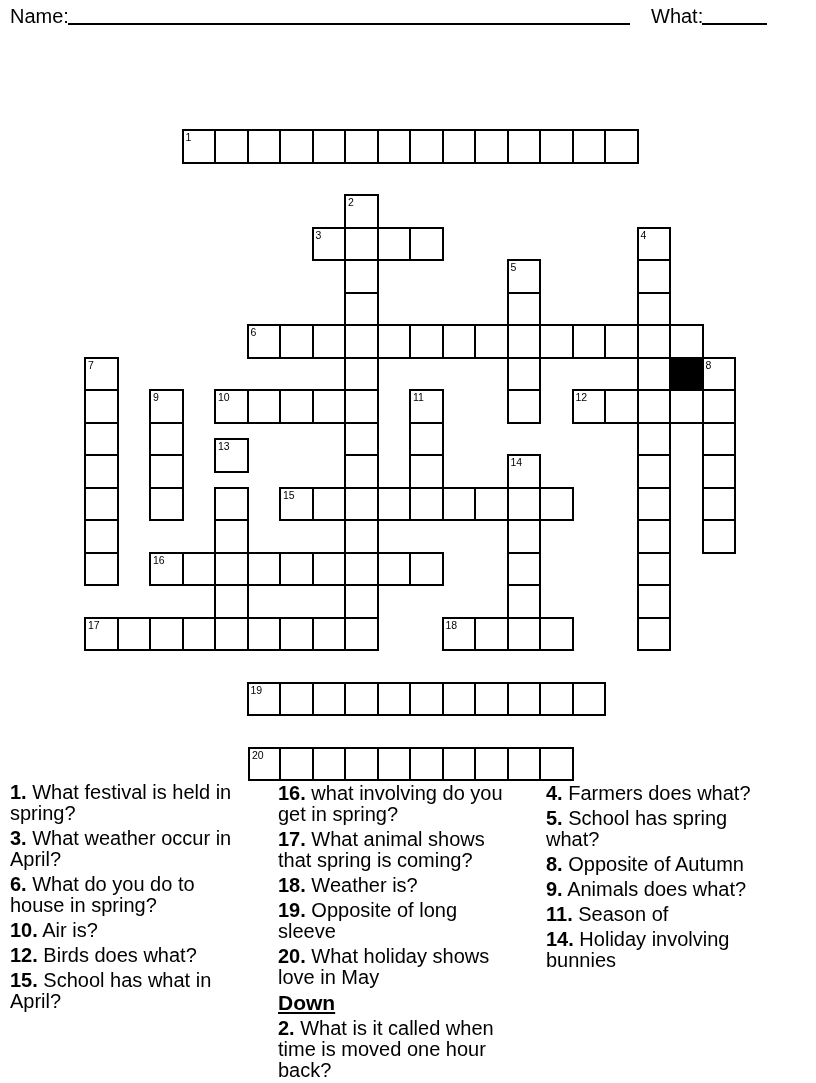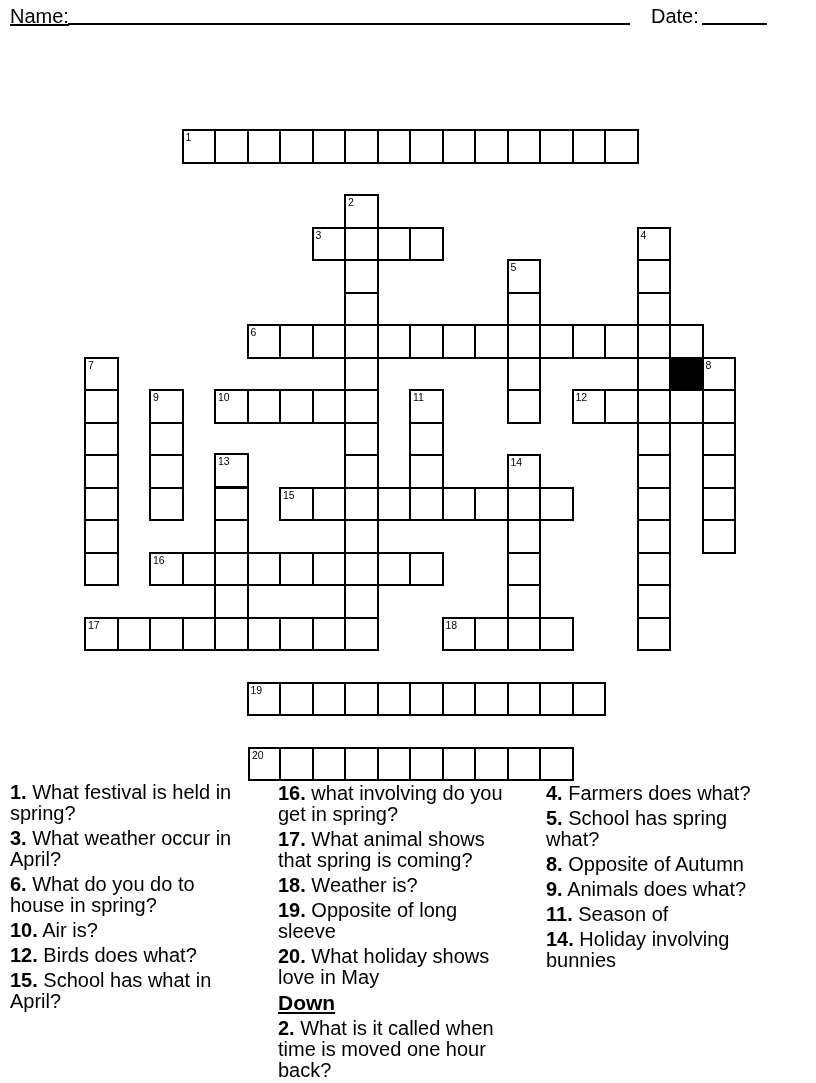--- a/index.html
+++ b/index.html
@@ -1,21 +1,21 @@
 <!DOCTYPE html>
 <html><head>
 <meta charset="utf-8">
 <style>
   html,body{margin:0;padding:0;background:#fff;}
   #page{position:relative;width:816px;height:1083px;background:#ffffff;
         font-family:"Liberation Sans",sans-serif;color:#000;overflow:hidden;}
 
   
   .hdr-label{position:absolute;font-size:20px;line-height:24px;color:#000;}
-  #name-label{left:10px;top:4px;text-decoration:underline;}
+  #name-label{left:10px;top:4px;}
   #date-label{left:651px;top:4px;}
   .blank-line{position:absolute;height:0;border-bottom:2px solid #000;}
   #name-line{left:68px;top:23px;width:562px;}
   #date-line{left:702px;top:23px;width:65px;}
 
   
   #title{position:absolute;left:0;top:52px;width:816px;text-align:center;
          font-size:58px;line-height:62px;font-weight:400;letter-spacing:0;}
 
   
@@ -37,21 +37,21 @@
   .clue .cnum{font-weight:bold;}
 </style>
 </head>
 <body>
 
 <div id="page">
 
   <span id="name-label" class="hdr-label">Name:</span>
   <div id="name-line" class="blank-line"></div>
 
-  <span id="date-label" class="hdr-label">Date:</span>
+  <span id="date-label" class="hdr-label">What:</span>
   <div id="date-line" class="blank-line"></div>
 
 
   <div id="grid">
       <div class="cell" style="left: 97.5px; top: 0px;">
         <span class="num">1</span>
       </div>
       <div class="cell" style="left: 130px; top: 0px;"></div>
       <div class="cell" style="left: 162.5px; top: 0px;"></div>
       <div class="cell" style="left: 195px; top: 0px;"></div>
@@ -214,21 +214,21 @@
         <span class="num">9</span>
       </div>
       <div class="cell" style="left: 65px; top: 292.5px;"></div>
       <div class="cell" style="left: 65px; top: 325px;"></div>
       <div class="cell" style="left: 65px; top: 357.5px;"></div>
       <div class="cell" style="left: 325px; top: 260px;">
         <span class="num">11</span>
       </div>
       <div class="cell" style="left: 325px; top: 292.5px;"></div>
       <div class="cell" style="left: 325px; top: 325px;"></div>
-      <div class="cell" style="left: 130px; top: 324px;">
+      <div class="cell" style="left: 130px; top: 309px;">
         <span class="num">13</span>
       </div>
       <div class="cell" style="left: 130px; top: 357.5px;"></div>
       <div class="cell" style="left: 130px; top: 390px;"></div>
       <div class="cell" style="left: 130px; top: 455px;"></div>
       <div class="cell" style="left: 422.5px; top: 325px;">
         <span class="num">14</span>
       </div>
       <div class="cell" style="left: 422.5px; top: 390px;"></div>
       <div class="cell" style="left: 422.5px; top: 422.5px;"></div>

